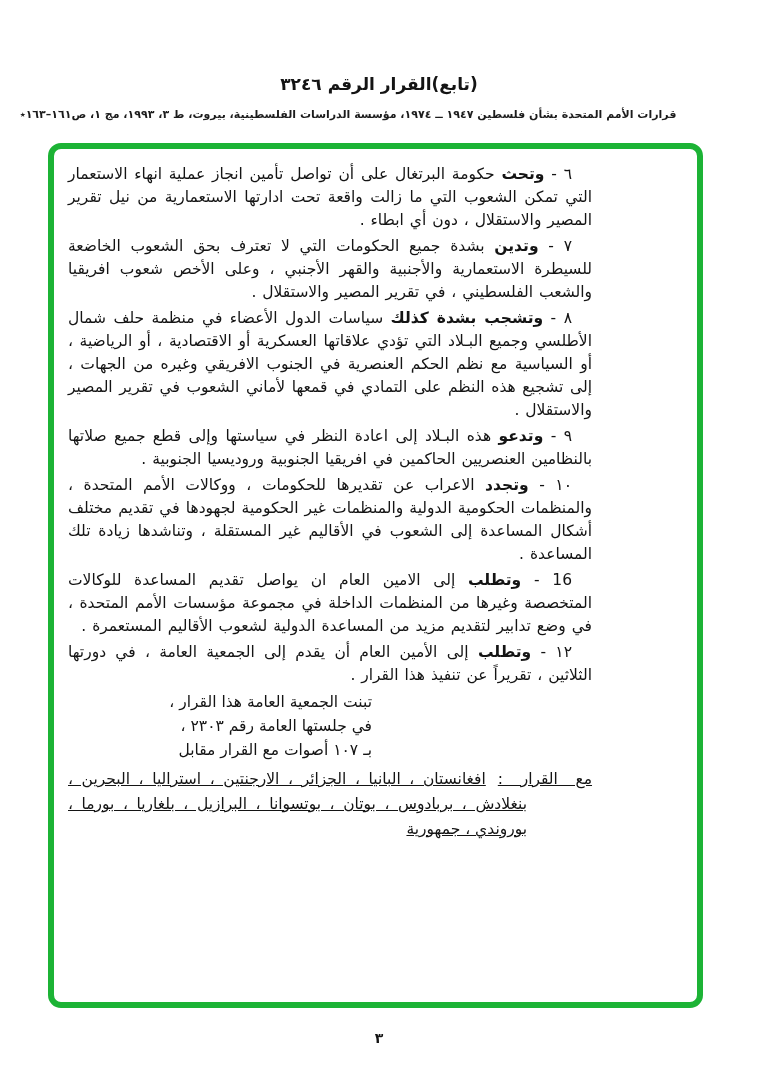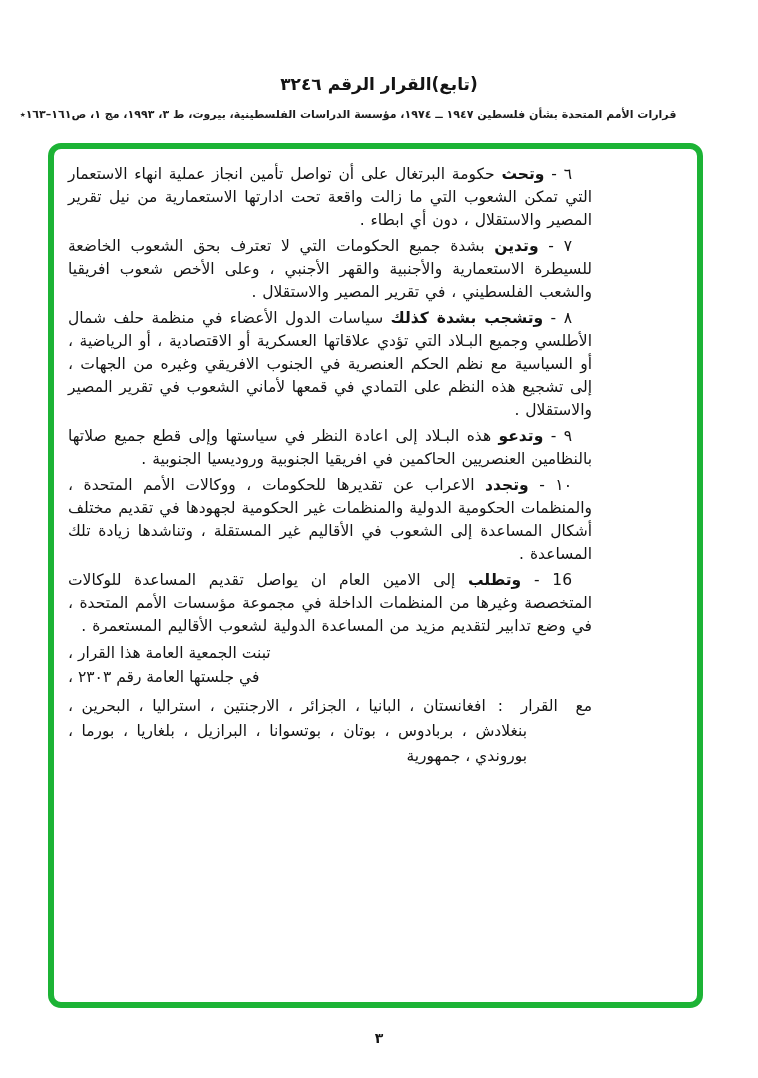--- a/index.html
+++ b/index.html
@@ -64,28 +64,29 @@
   .res-para {
     margin: 0 0 3px 0;
     text-indent: 20px;
     word-spacing: 1px;
   }
   .lead {
     font-weight: bold;
   }
   .adoption {
     margin: 3px 220px 3px 0;
-    text-align: left;
+    text-align: right;
     line-height: 24px;
   }
   .vote {
     margin-top: 5px;
     padding-right: 65px;
     text-indent: -65px;
     line-height: 25px;
+    text-decoration: underline;
   }
   .vote-label {
     font-weight: normal;
     word-spacing: 9px;
     margin-left: 12px;
   }
   .page-num {
     position: absolute;
     top: 1030px;
     left: 0;
@@ -109,24 +110,26 @@
     <p class="res-para"><span>٧ -</span> <span class="lead">وتدين</span> <span>بشدة جميع الحكومات التي لا تعترف بحق الشعوب الخاضعة للسيطرة الاستعمارية والأجنبية والقهر الأجنبي ، وعلى الأخص شعوب افريقيا والشعب الفلسطيني ، في تقرير المصير والاستقلال .</span></p>
 
     <p class="res-para"><span>٨ -</span> <span class="lead">وتشجب بشدة كذلك</span> <span>سياسات الدول الأعضاء في منظمة حلف شمال الأطلسي وجميع البـلاد التي تؤدي علاقاتها العسكرية أو الاقتصادية ، أو الرياضية ، أو السياسية مع نظم الحكم العنصرية في الجنوب الافريقي وغيره من الجهات ، إلى تشجيع هذه النظم على التمادي في قمعها لأماني الشعوب في تقرير المصير والاستقلال .</span></p>
 
     <p class="res-para"><span>٩ -</span> <span class="lead">وتدعو</span> <span>هذه البـلاد إلى اعادة النظر في سياستها وإلى قطع جميع صلاتها بالنظامين العنصريين الحاكمين في افريقيا الجنوبية وروديسيا الجنوبية .</span></p>
 
     <p class="res-para"><span>١٠ -</span> <span class="lead">وتجدد</span> <span>الاعراب عن تقديرها للحكومات ، ووكالات الأمم المتحدة ، والمنظمات الحكومية الدولية والمنظمات غير الحكومية لجهودها في تقديم مختلف أشكال المساعدة إلى الشعوب في الأقاليم غير المستقلة ، وتناشدها زيادة تلك المساعدة .</span></p>
 
     <p class="res-para"><span>16 -</span> <span class="lead">وتطلب</span> <span>إلى الامين العام ان يواصل تقديم المساعدة للوكالات المتخصصة وغيرها من المنظمات الداخلة في مجموعة مؤسسات الأمم المتحدة ، في وضع تدابير لتقديم مزيد من المساعدة الدولية لشعوب الأقاليم المستعمرة .</span></p>
 
+    <p class="res-para"><span>١٢ -</span> <span class="lead">وتطلب</span> <span>إلى الأمين العام أن يقدم إلى الجمعية العامة ، في دورتها الثلاثين ، تقريراً عن تنفيذ هذا القرار .</span></p>
 
     <div class="adoption">
       <div>تبنت الجمعية العامة هذا القرار ،</div>
       <div>في جلستها العامة رقم ٢٣٠٣ ،</div>
+      <div>بـ ١٠٧ أصوات مع القرار مقابل</div>
     </div>
 
     <div class="vote"><span class="vote-label">مع القرار :</span><span>افغانستان ، البانيا ، الجزائر ، الارجنتين ، استراليا ، البحرين ، بنغلادش ، بربادوس ، بوتان ، بوتسوانا ، البرازيل ، بلغاريا ، بورما ، بوروندي ، جمهورية</span></div>
 
   </div>
 </div>
 
 <div class="page-num">٣</div>
 
 </body></html>

